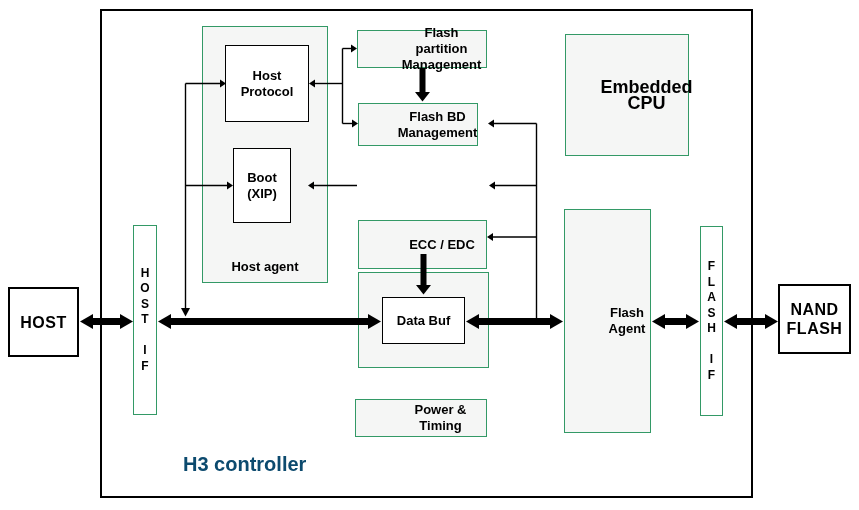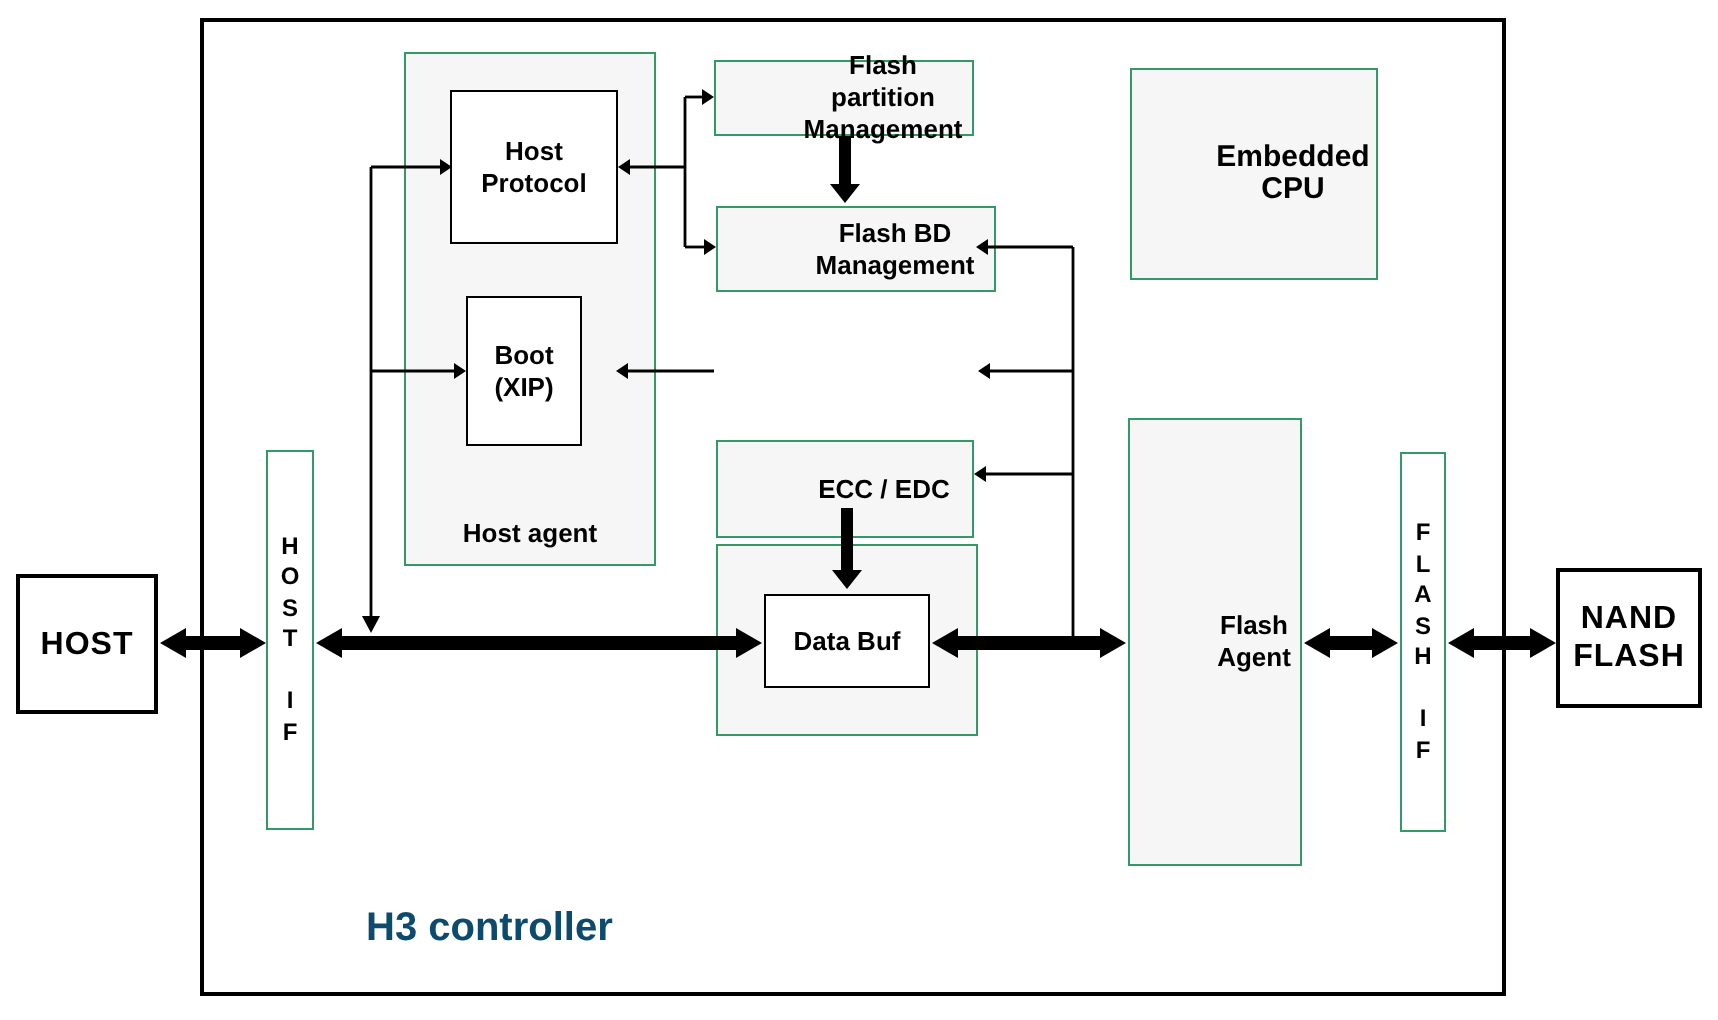--- a/index.html
+++ b/index.html
@@ -110,32 +110,33 @@
 
   <div class="abs whitebox" style="left:225px;top:45px;width:84px;height:77px;">Host
 Protocol</div>
 
   <div class="abs whitebox" style="left:233px;top:148px;width:58px;height:75px;">Boot
 (XIP)</div>
 
   <div class="abs module" style="left:357px;top:30px;width:130px;height:38px;">Flash partition
 Management</div>
 
-  <div class="abs module" style="left:358px;top:103px;width:140px;height:43px;">Flash BD
+  <div class="abs module" style="left:358px;top:103px;width:120px;height:43px;">Flash BD
 Management</div>
 
 
   <div class="abs module" style="left:358px;top:220px;width:129px;height:49px;">ECC / EDC</div>
 
   <div class="abs agent-container" style="left:358px;top:272px;width:131px;height:96px;"></div>
 
   <div class="abs whitebox" style="left:382px;top:297px;width:83px;height:47px;">Data Buf</div>
 
-
-  <div class="abs module" style="left:565px;top:34px;width:124px;height:106px;font-size:15px;">Embedded CPU</div>
+  <div class="abs module" style="left:355px;top:399px;width:132px;height:38px;">Power &amp; Timing</div>
+
+  <div class="abs module" style="left:565px;top:34px;width:124px;height:122px;font-size:18px;">Embedded CPU</div>
 
   <div class="abs module" style="left:564px;top:209px;width:87px;height:224px;">Flash
 Agent</div>
 
   <svg class="arrows" width="859" height="510" viewBox="0 0 859 510">
 
     <g>
       <line x1="185.5" y1="83.5" x2="185.5" y2="308"></line>
       <polygon points="181,308 190,308 185.5,316.5"></polygon>
       <line x1="185.5" y1="83.5" x2="220" y2="83.5"></line>

